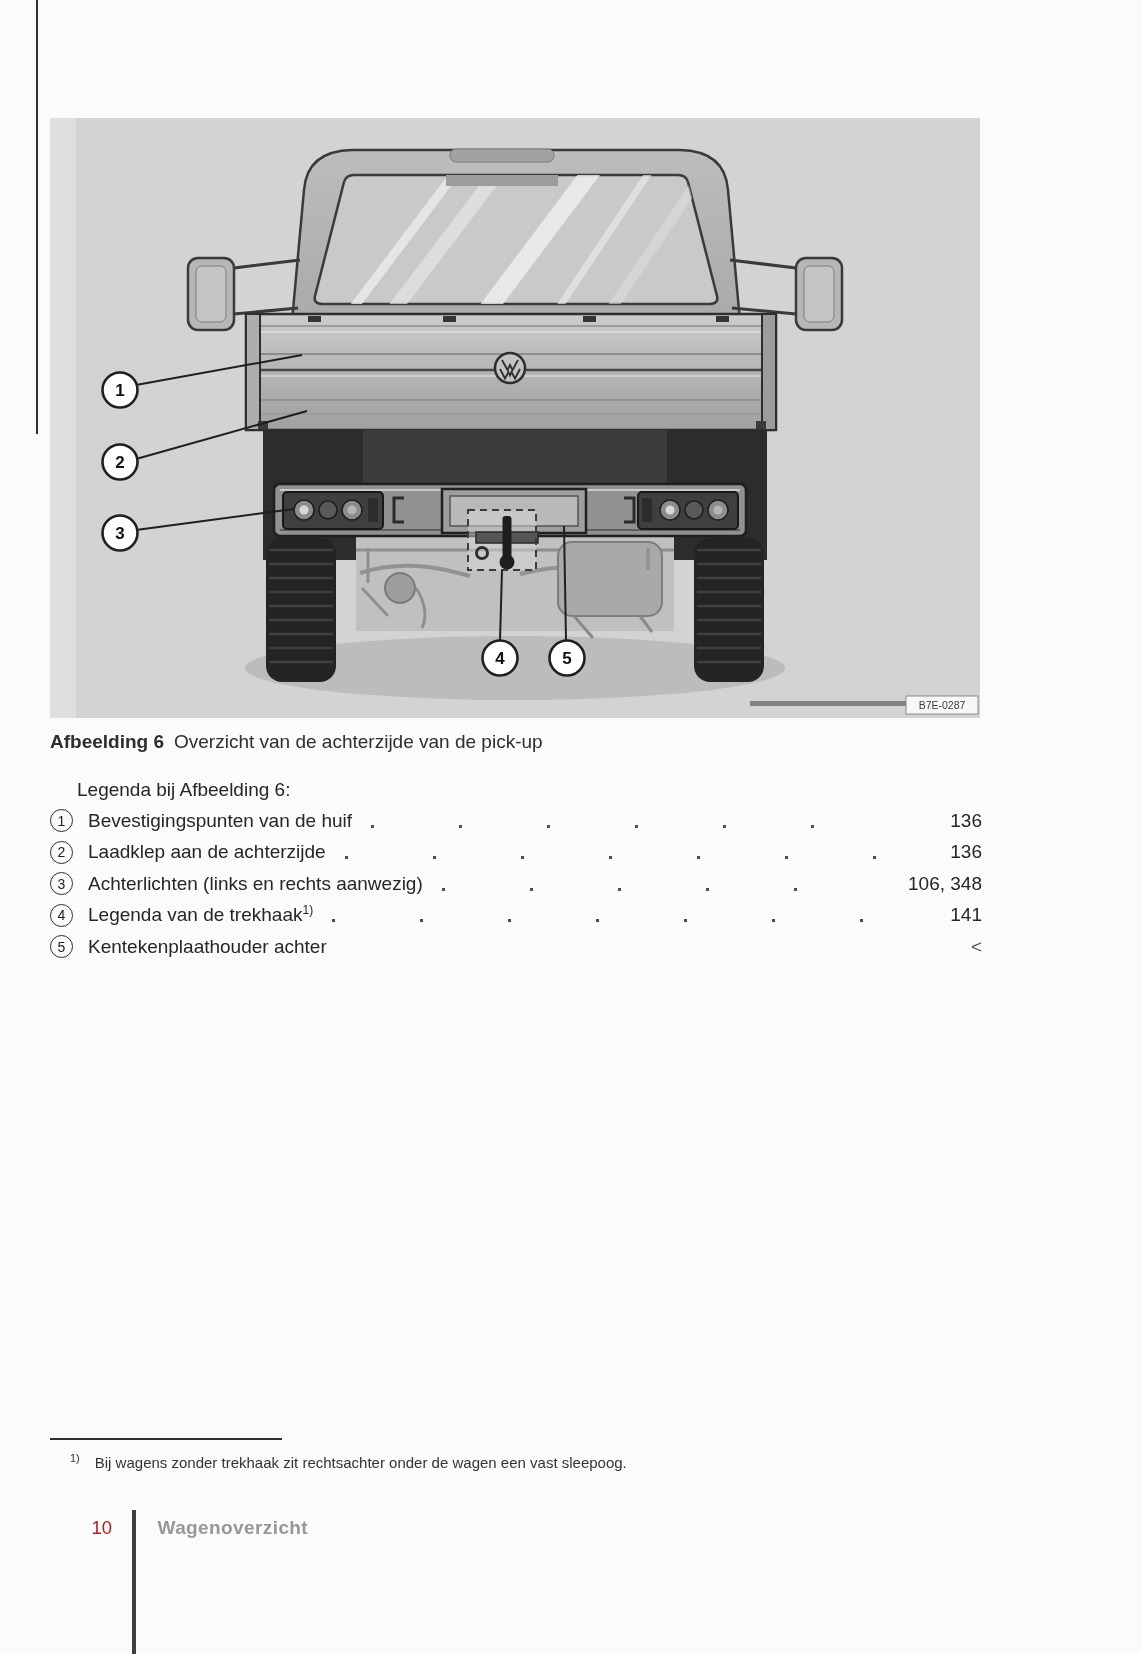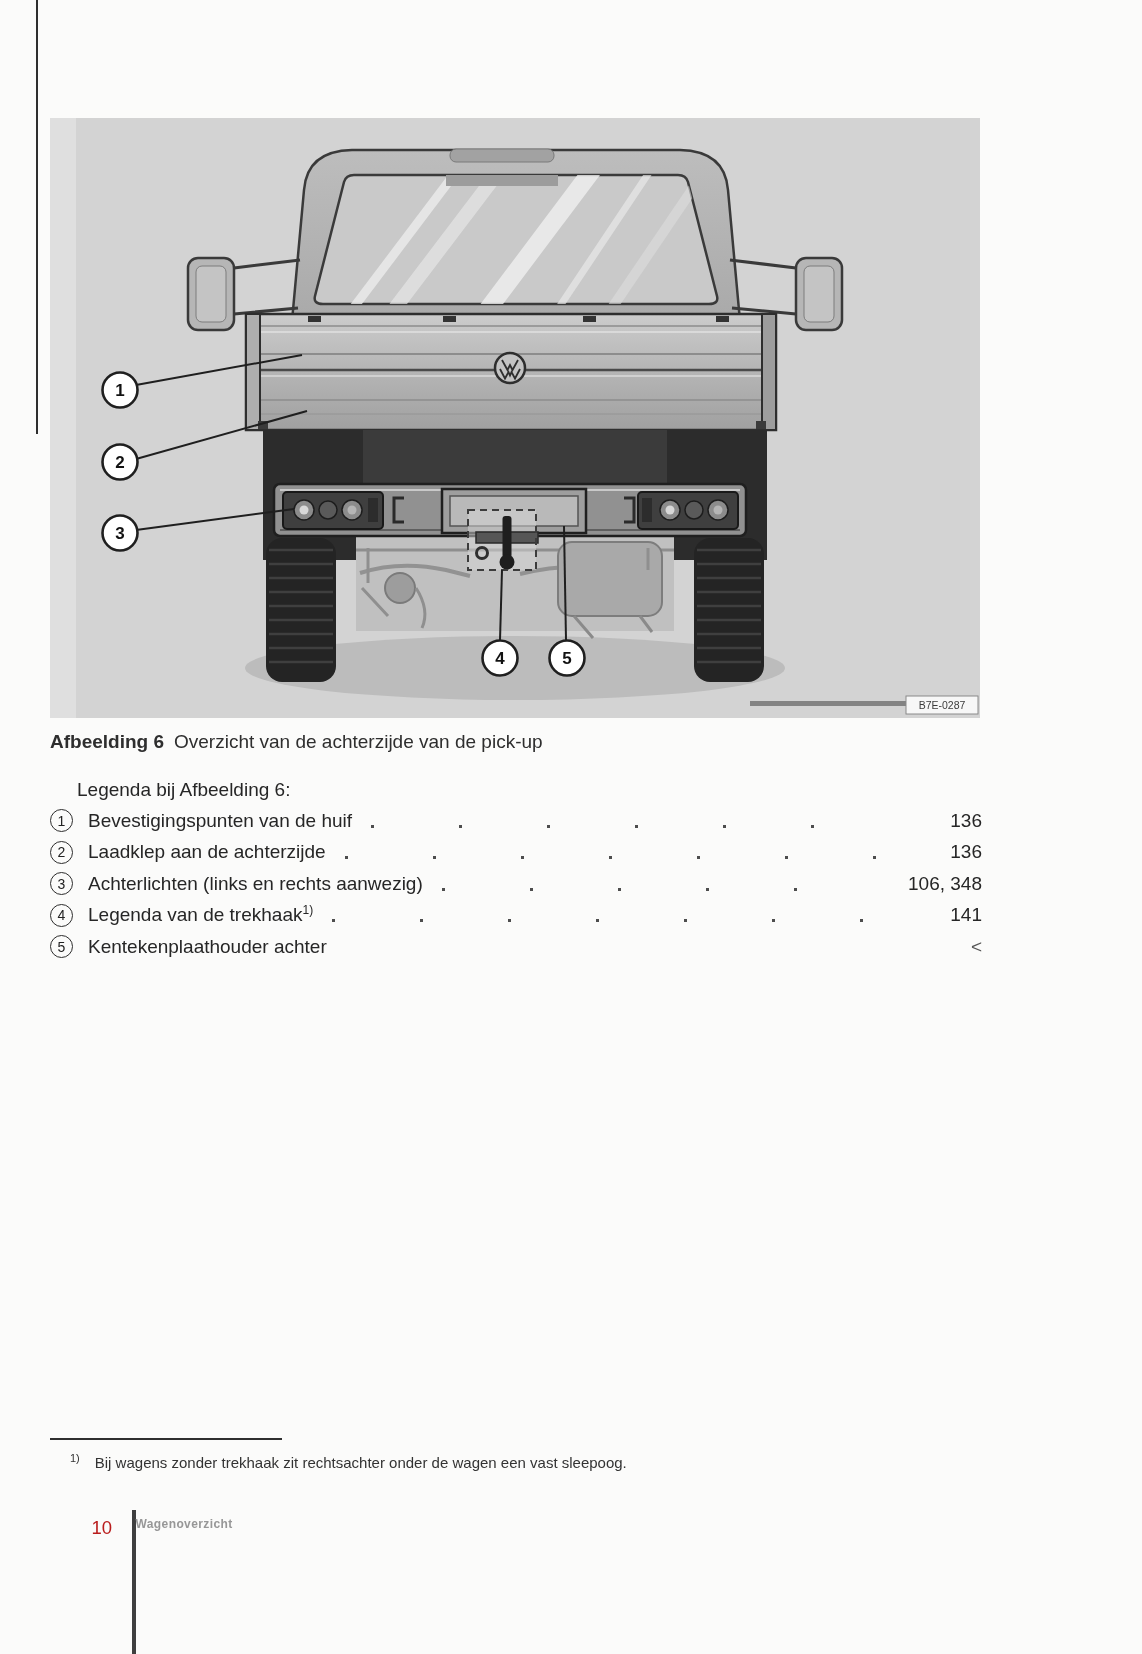--- a/index.html
+++ b/index.html
@@ -35,22 +35,22 @@
   .legend-page{flex:0 0 auto;min-width:70px;text-align:right;margin-left:15px;}
   .legend-end{flex:0 0 auto;color:#555;font-size:19px;}
 
   .footnote-rule{position:absolute;left:50px;top:1438px;width:232px;height:2px;background:#2f2f2f;}
   .footnote{position:absolute;left:50px;top:1452px;font-size:15px;color:#333;margin-left:20px;}
   .footnote sup{font-size:11px;margin-right:15px;}
 
   .footer{position:absolute;left:50px;top:1510px;display:flex;align-items:flex-start;}
   .footer-num{width:62px;text-align:right;color:#b91c1c;font-size:18.5px;padding-top:7px;}
   .footer-rule{width:3.5px;height:144px;background:#3f3f3f;margin-left:20px;}
-  .footer-section{padding-top:7px;color:#979797;font-weight:bold;
-                  font-size:12px;letter-spacing:.4px;}
+  .footer-section{margin-left:22px;padding-top:7px;color:#979797;font-weight:bold;
+                  font-size:19px;letter-spacing:.4px;}
 </style>
 </head>
 <body>
 
 <div class="page">
 
   <div class="scan-edge"></div>
 
 
   <div class="figure">

